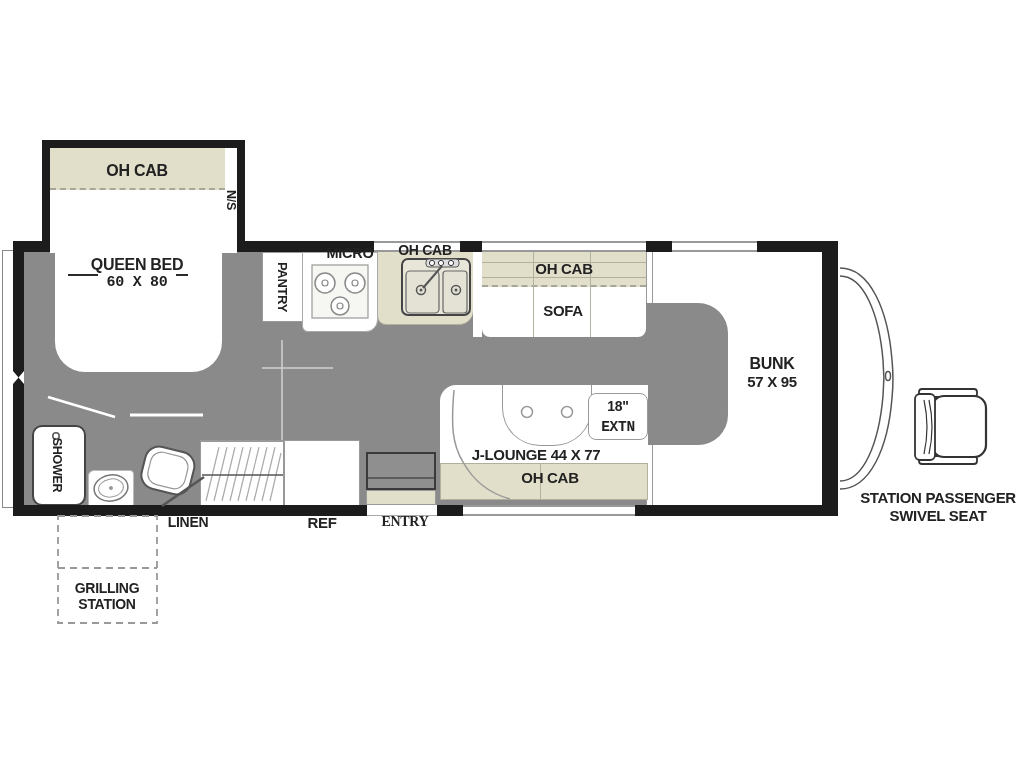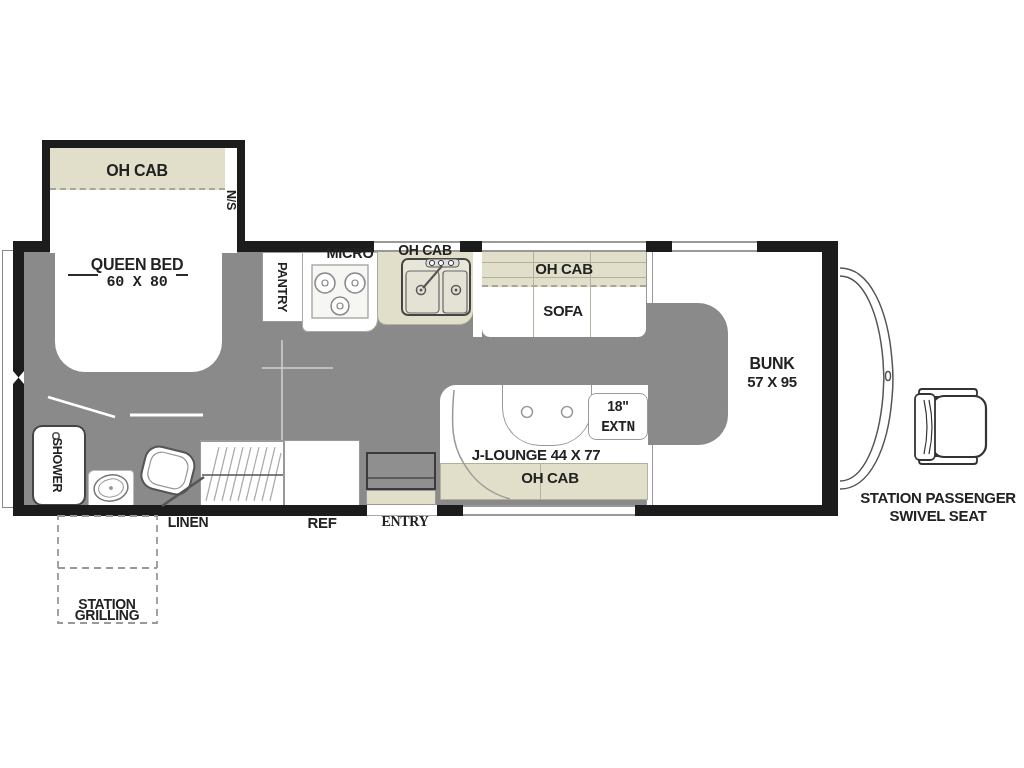--- a/index.html
+++ b/index.html
@@ -199,18 +199,18 @@
   <div class="lbl" style="left:732px;top:356px;width:80px;height:16px;font-size:16px;">BUNK</div>
   <div class="lbl" style="left:732px;top:373px;width:80px;height:16px;font-size:15px;">57 X 95</div>
   <div class="lbl" style="left:593px;top:399px;width:50px;height:14px;font-size:14px;">18"</div>
   <div class="lbl" style="left:593px;top:420px;width:50px;height:15px;font-size:14.5px;font-family:Liberation Mono, monospace;">EXTN</div>
   <div class="lbl" style="left:466px;top:447px;width:140px;height:14px;font-size:15px;">J-LOUNGE 44 X 77</div>
   <div class="lbl" style="left:510px;top:470px;width:80px;height:15px;font-size:15px;">OH CAB</div>
   <div class="lbl rot" style="left:23px;top:458px;width:68px;height:14px;font-size:12.5px;">SHOWER</div>
   <div class="lbl" style="left:158px;top:514px;width:60px;height:16px;font-size:14px;">LINEN</div>
   <div class="lbl" style="left:292px;top:466px;width:60px;height:16px;font-size:15px;margin-top:48px;">REF</div>
   <div class="lbl" style="left:375px;top:514px;width:60px;height:16px;font-size:14px;font-family:Liberation Serif, serif;">ENTRY</div>
-  <div class="lbl" style="left:67px;top:580px;width:80px;height:15px;font-size:14px;margin-top:27px;">GRILLING</div>
+  <div class="lbl" style="left:67px;top:580px;width:80px;height:15px;font-size:14px;">GRILLING</div>
   <div class="lbl" style="left:67px;top:596px;width:80px;height:15px;font-size:14px;">STATION</div>
   <div class="lbl" style="left:853px;top:489px;width:170px;height:16px;font-size:15px;">STATION PASSENGER</div>
   <div class="lbl" style="left:853px;top:507px;width:170px;height:16px;font-size:15px;">SWIVEL SEAT</div>
 
 </div>
 
 </body></html>

